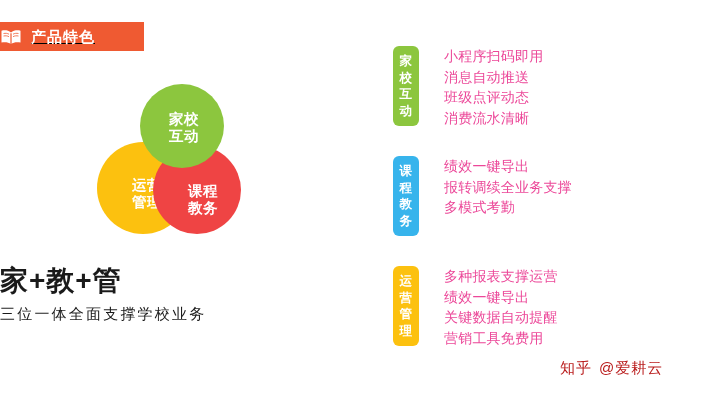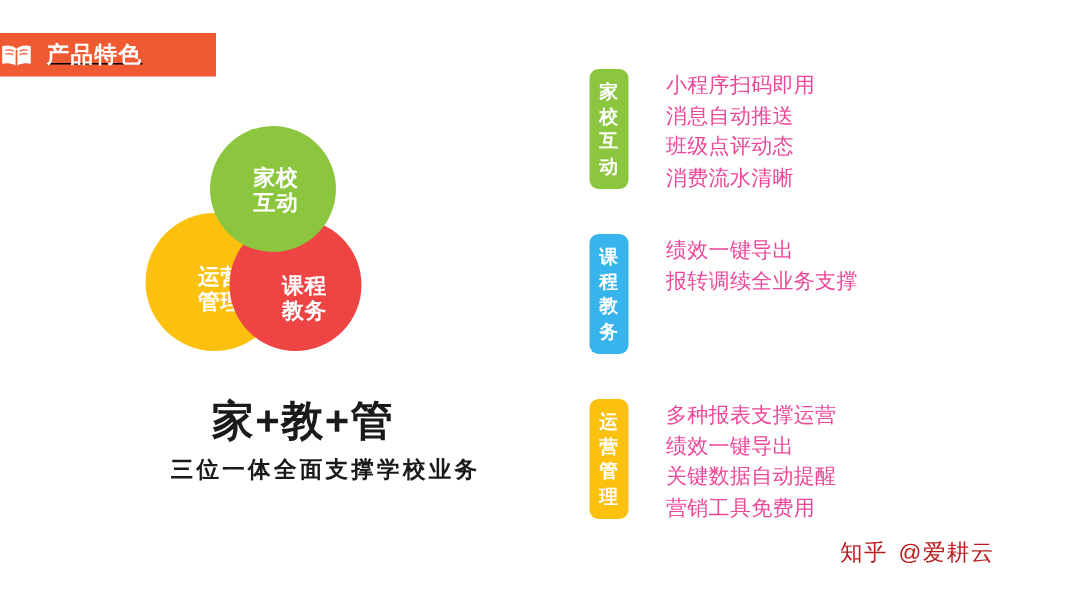--- a/index.html
+++ b/index.html
@@ -99,38 +99,36 @@
   .circle-yellow .label-inner { position: relative; z-index: 4; transform: translate(4px, 6px); }
   .circle-blue .label-inner   { position: relative; z-index: 4; transform: translate(6px, 10px); }
   .circle-green .label-inner  { position: relative; z-index: 4; transform: translate(2px, 2px); }
 
   
   .tagline {
     position: absolute;
     left: 0;
     top: 266px;
     width: 380px;
-    text-align: center;
-    margin-left: 12px;
+    text-align: left;
   }
   .tagline-main {
     color: #1a1a1a;
     font-size: 28px;
     font-weight: bold;
     letter-spacing: 1px;
     line-height: 1.1;
   }
   .tagline-sub {
     color: #1a1a1a;
     font-size: 15px;
-    font-weight: bold;
+    font-weight: normal;
     letter-spacing: 2.2px;
     margin-top: 9px;
     line-height: 1.1;
-    padding-left: 30px;
   }
 
   
   .features {
     position: absolute;
     left: 393px;
     top: 46px;
     width: 300px;
   }
   .feature-group {
@@ -253,20 +251,21 @@
     <div class="feature-group group-2">
       <div class="vtag vtag-blue">
         <span>课</span>
         <span>程</span>
         <span>教</span>
         <span>务</span>
       </div>
       <div class="feature-list">
         <div class="feature-item">绩效一键导出</div>
         <div class="feature-item">报转调续全业务支撑</div>
+        <div class="feature-item">多模式考勤</div>
       </div>
     </div>
 
     <div class="feature-group group-3">
       <div class="vtag vtag-yellow">
         <span>运</span>
         <span>营</span>
         <span>管</span>
         <span>理</span>
       </div>

